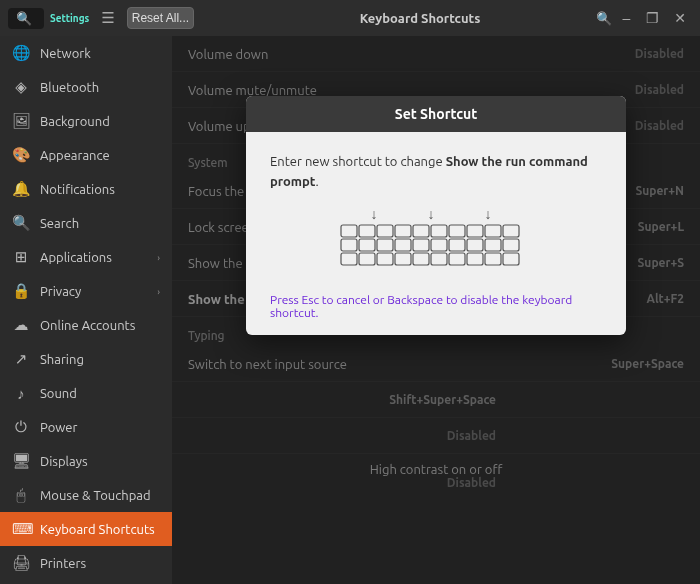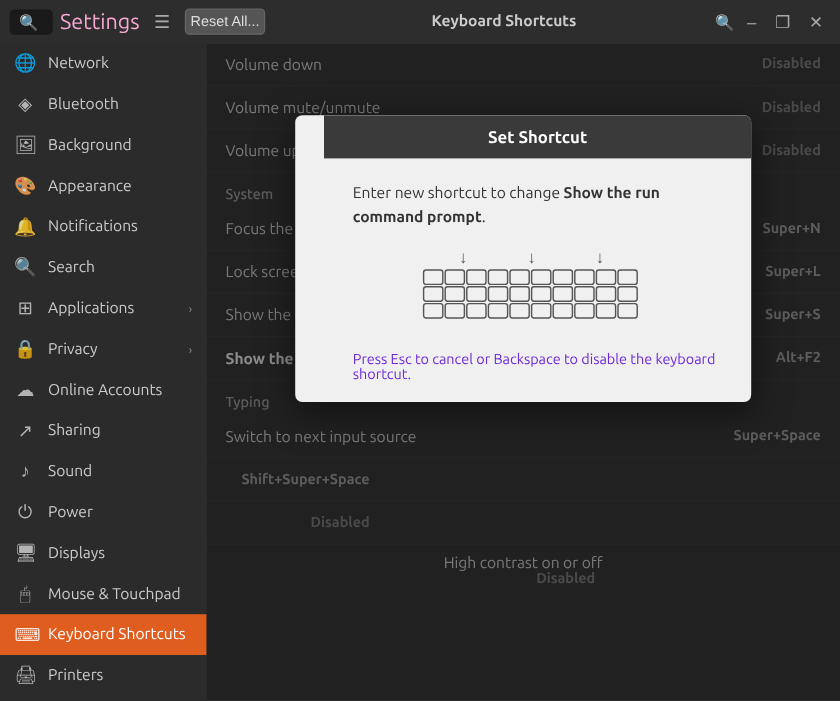--- a/index.html
+++ b/index.html
@@ -8,21 +8,21 @@
     
     .titlebar {
       display: flex; align-items: center; background: #2d2d2d; height: 36px; min-height: 36px;
       padding: 0 8px; gap: 8px;
     }
     .titlebar-search { display: flex; align-items: center; background: #1a1a1a; border-radius: 4px; padding: 3px 8px; gap: 4px; width: 36px; }
     .titlebar-title { flex: 1; text-align: center; color: #ccc; font-size: 13px; font-weight: 500; }
     .win-title { color: #ccc; font-size: 13px; font-weight: 600; }
     .titlebar-left { display: flex; align-items: center; gap: 6px; width: 220px; }
     .titlebar-right { display: flex; align-items: center; gap: 4px; width: 80px; justify-content: flex-end; }
-    .settings-title { color: #f9a8d4; font-size: 18px; font-weight: 400; }
+    .settings-title { color: #5eead4; font-size: 10px; font-weight: 700; }
     .hamburger-btn { background: none; border: none; color: #aaa; cursor: pointer; font-size: 15px; padding: 2px 6px; }
     .reset-btn { background: #555; border: 1px solid #666; color: #ddd; border-radius: 4px; padding: 3px 4px; font-size: 12px; cursor: pointer; }
     .win-btn { background: none; border: none; color: #aaa; cursor: pointer; font-size: 14px; padding: 2px 6px; display: flex; align-items: center; justify-content: center; width: 24px; height: 24px; }
 
     
     .main-layout { display: flex; flex: 1; overflow: hidden; }
 
     
     .sidebar { width: 172px; min-width: 172px; background: #2b2b2b; overflow-y: auto; display: flex; flex-direction: column; }
     .sidebar-item {
@@ -30,36 +30,36 @@
       color: #ccc; cursor: pointer; font-size: 13px; min-height: 34px;
     }
     .sidebar-item.active { background: #e05d20; color: #fff; border-radius: 0; }
     .sidebar-item .item-icon { font-size: 15px; width: 18px; text-align: center; opacity: 0.85; }
     .sidebar-item .item-arrow { margin-left: auto; font-size: 10px; color: #888; }
 
     
     .content { flex: 1; background: #3c3c3c; overflow-y: auto; position: relative; }
     .shortcut-list { padding: 0; }
     .shortcut-section-header { color: #aaa; font-size: 12px; padding: 12px 16px 4px 16px; font-weight: 500; }
-    .shortcut-row { display: flex; align-items: center; padding: 8px 16px; border-bottom: 1px solid #454545; min-height: 36px; }
+    .shortcut-row { display: flex; align-items: center; padding: 8px 16px; border-bottom: 1px solid #454545; min-height: 36px; justify-content: center; }
     .shortcut-row:last-child { border-bottom: none; flex-direction: column; }
     .shortcut-name { flex: 1; color: #ddd; font-size: 13px; }
     .shortcut-name.bold { font-weight: 700; color: #fff; }
     .shortcut-key { color: #aaa; font-size: 12px; min-width: 120px; text-align: right; font-weight: bold; }
     .shortcut-key.disabled { color: #888; }
 
     
     .dialog-overlay {
       position: absolute; top: 0; left: 0; right: 0; bottom: 0;
       background: rgba(0,0,0,0.45); display: flex; align-items: flex-start; justify-content: center;
       padding-top: 60px; z-index: 100;
     }
     .dialog {
       background: #f0f0f0; border-radius: 6px; overflow: hidden;
-      width: 380px; box-shadow: 0 8px 30px rgba(0,0,0,0.5); padding-left: 24px;
+      width: 380px; box-shadow: 0 8px 30px rgba(0,0,0,0.5);
     }
     .dialog-header { background: #3a3a3a; color: #fff; text-align: center; padding: 10px 16px; font-size: 14px; font-weight: 600; }
     .dialog-body { padding: 20px 24px 16px 24px; }
     .dialog-text { color: #333; font-size: 13px; line-height: 1.5; margin-bottom: 16px; }
     .dialog-text strong { font-weight: 700; }
     .keyboard-graphic { display: flex; justify-content: center; margin: 10px 0 16px 0; }
     .dialog-hint { color: #6d28d9; font-size: 12px; }
 
     
     ::-webkit-scrollbar { width: 6px; }

